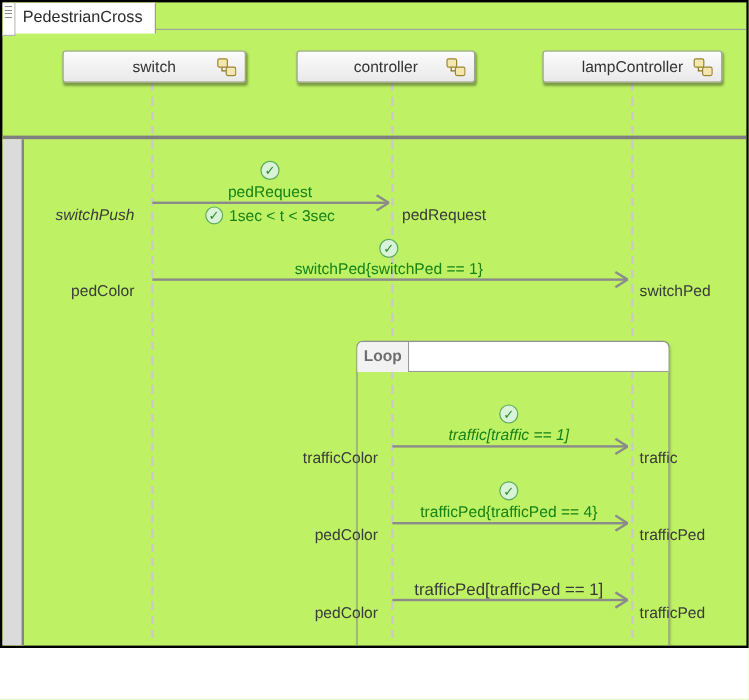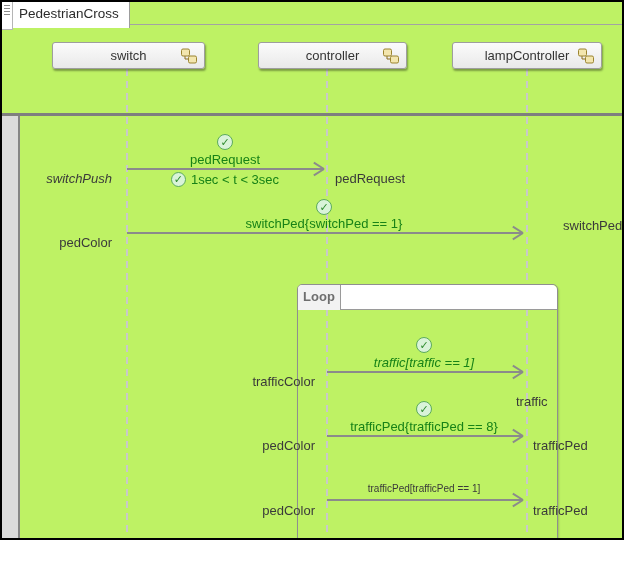--- a/index.html
+++ b/index.html
@@ -87,21 +87,21 @@
     color:#2e8b2e;font-size:11px;font-weight:bold;
   }
   .check-sm{position:relative;display:inline-block;flex:0 0 auto;width:15px;height:15px;margin-right:5px;}
 
   .glabel{
     position:absolute;width:300px;text-align:center;
     font-size:13px;color:#178217;white-space:nowrap;
   }
   .dlabel{
     position:absolute;width:300px;text-align:center;
-    font-size:10px;color:#3a3a3a;white-space:nowrap;
+    font-size:14px;color:#3a3a3a;white-space:nowrap;
   }
   .cond{
     position:absolute;width:300px;display:flex;align-items:flex-start;justify-content:center;
     font-size:13px;color:#178217;white-space:nowrap;
   }
   .side{position:absolute;font-size:13px;color:#3a3a3a;white-space:nowrap;}
 </style>
 </head>
 <body>
 
@@ -121,21 +121,21 @@
     <div class="lifeline" style="left:524px;"></div>
 
     <div class="head" style="left:50px;width:153px;">
       <span>switch</span>
       <svg class="comp-icon" viewBox="0 0 17 16">
         <path d="M5 6 L5 11 L9 11" fill="none" stroke="#8a6d1a" stroke-width="1"></path>
         <rect x="1.5" y="1" width="8" height="7" rx="1.5" fill="#f3e6ae" stroke="#9b8430"></rect>
         <rect x="8.5" y="8" width="8" height="7" rx="1.5" fill="#f3e6ae" stroke="#9b8430"></rect>
       </svg>
     </div>
-    <div class="head" style="left:256px;width:149px;">
+    <div class="head" style="left:245px;width:149px;">
       <span>controller</span>
       <svg class="comp-icon" viewBox="0 0 17 16">
         <path d="M5 6 L5 11 L9 11" fill="none" stroke="#8a6d1a" stroke-width="1"></path>
         <rect x="1.5" y="1" width="8" height="7" rx="1.5" fill="#f3e6ae" stroke="#9b8430"></rect>
         <rect x="8.5" y="8" width="8" height="7" rx="1.5" fill="#f3e6ae" stroke="#9b8430"></rect>
       </svg>
     </div>
     <div class="head" style="left:450px;width:150px;">
       <span>lampController</span>
       <svg class="comp-icon" viewBox="0 0 17 16">
@@ -163,30 +163,30 @@
       <span class="check check-sm"></span>
       <span>1sec &lt; t &lt; 3sec</span>
     </div>
     <div class="side" style="right:510px;top:169px;font-style:italic;">switchPush</div>
     <div class="side" style="left:333px;top:169px;">pedRequest</div>
 
     <div class="check" style="left:314px;top:197px;"></div>
     <div class="glabel" style="left:172px;top:214px;">switchPed{switchPed == 1}</div>
     <div class="arrow" style="left:125px;top:230px;width:396px;"></div>
     <div class="side" style="right:510px;top:233px;">pedColor</div>
-    <div class="side" style="left:531px;top:216px;margin-left:30px;">switchPed</div>
+    <div class="side" style="left:531px;top:233px;">switchPed</div>
 
     <div class="check" style="left:414px;top:335px;"></div>
     <div class="glabel" style="left:272px;top:353px;font-style:italic;">traffic[traffic == 1]</div>
     <div class="arrow" style="left:325px;top:369px;width:196px;"></div>
     <div class="side" style="right:307px;top:372px;">trafficColor</div>
-    <div class="side" style="left:514px;top:372px;margin-top:20px;">traffic</div>
+    <div class="side" style="left:531px;top:372px;">traffic</div>
 
     <div class="check" style="left:414px;top:399px;"></div>
-    <div class="glabel" style="left:272px;top:417px;">trafficPed{trafficPed == 8}</div>
+    <div class="glabel" style="left:272px;top:417px;">trafficPed{trafficPed == 4}</div>
     <div class="arrow" style="left:325px;top:433px;width:196px;"></div>
     <div class="side" style="right:307px;top:436px;">pedColor</div>
     <div class="side" style="left:531px;top:436px;">trafficPed</div>
 
     <div class="dlabel" style="left:272px;top:481px;">trafficPed[trafficPed == 1]</div>
     <div class="arrow" style="left:325px;top:497px;width:196px;"></div>
     <div class="side" style="right:307px;top:501px;">pedColor</div>
     <div class="side" style="left:531px;top:501px;">trafficPed</div>
 
   </div>

